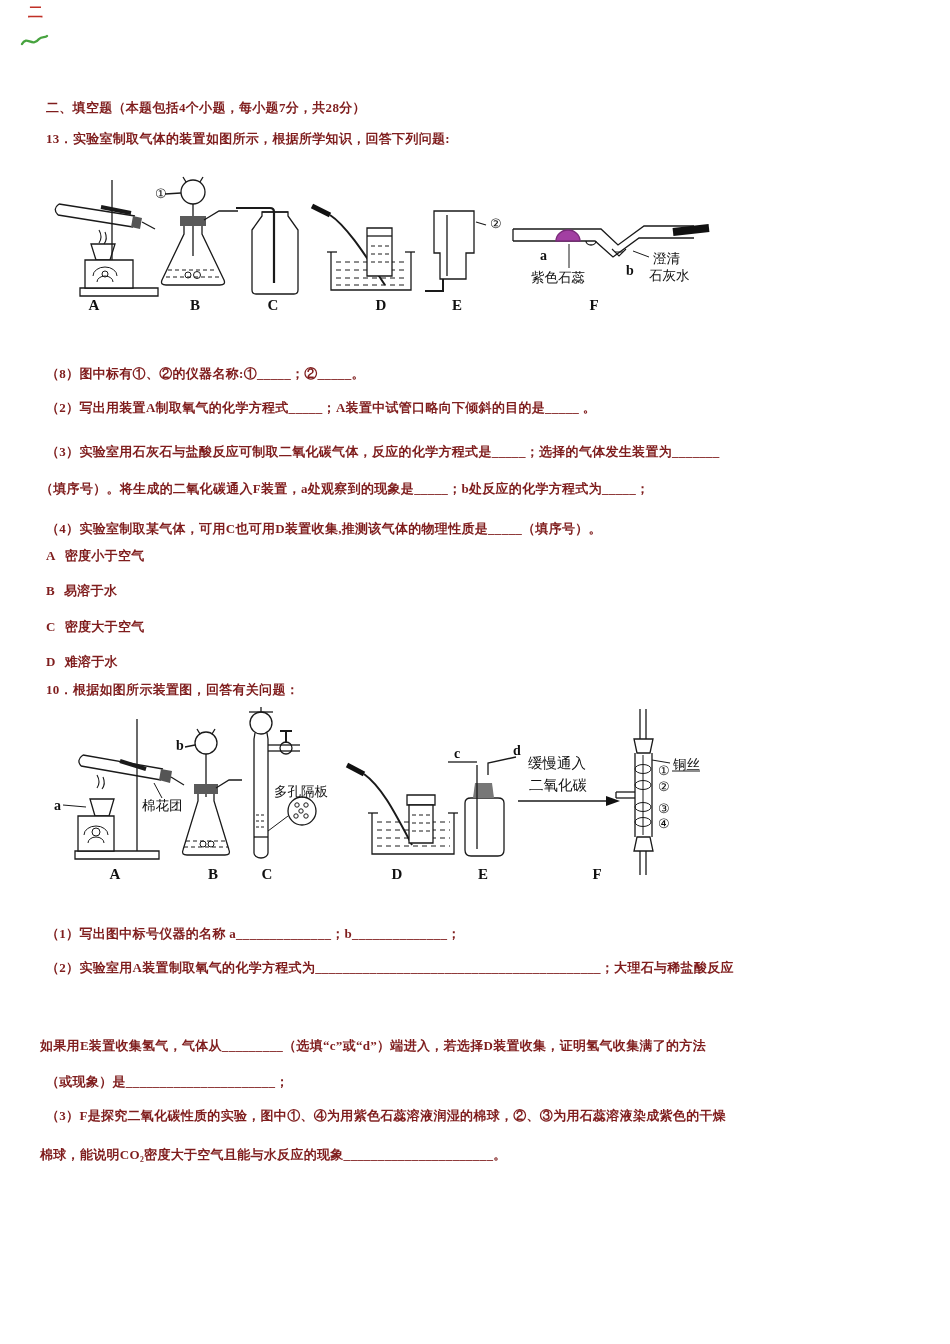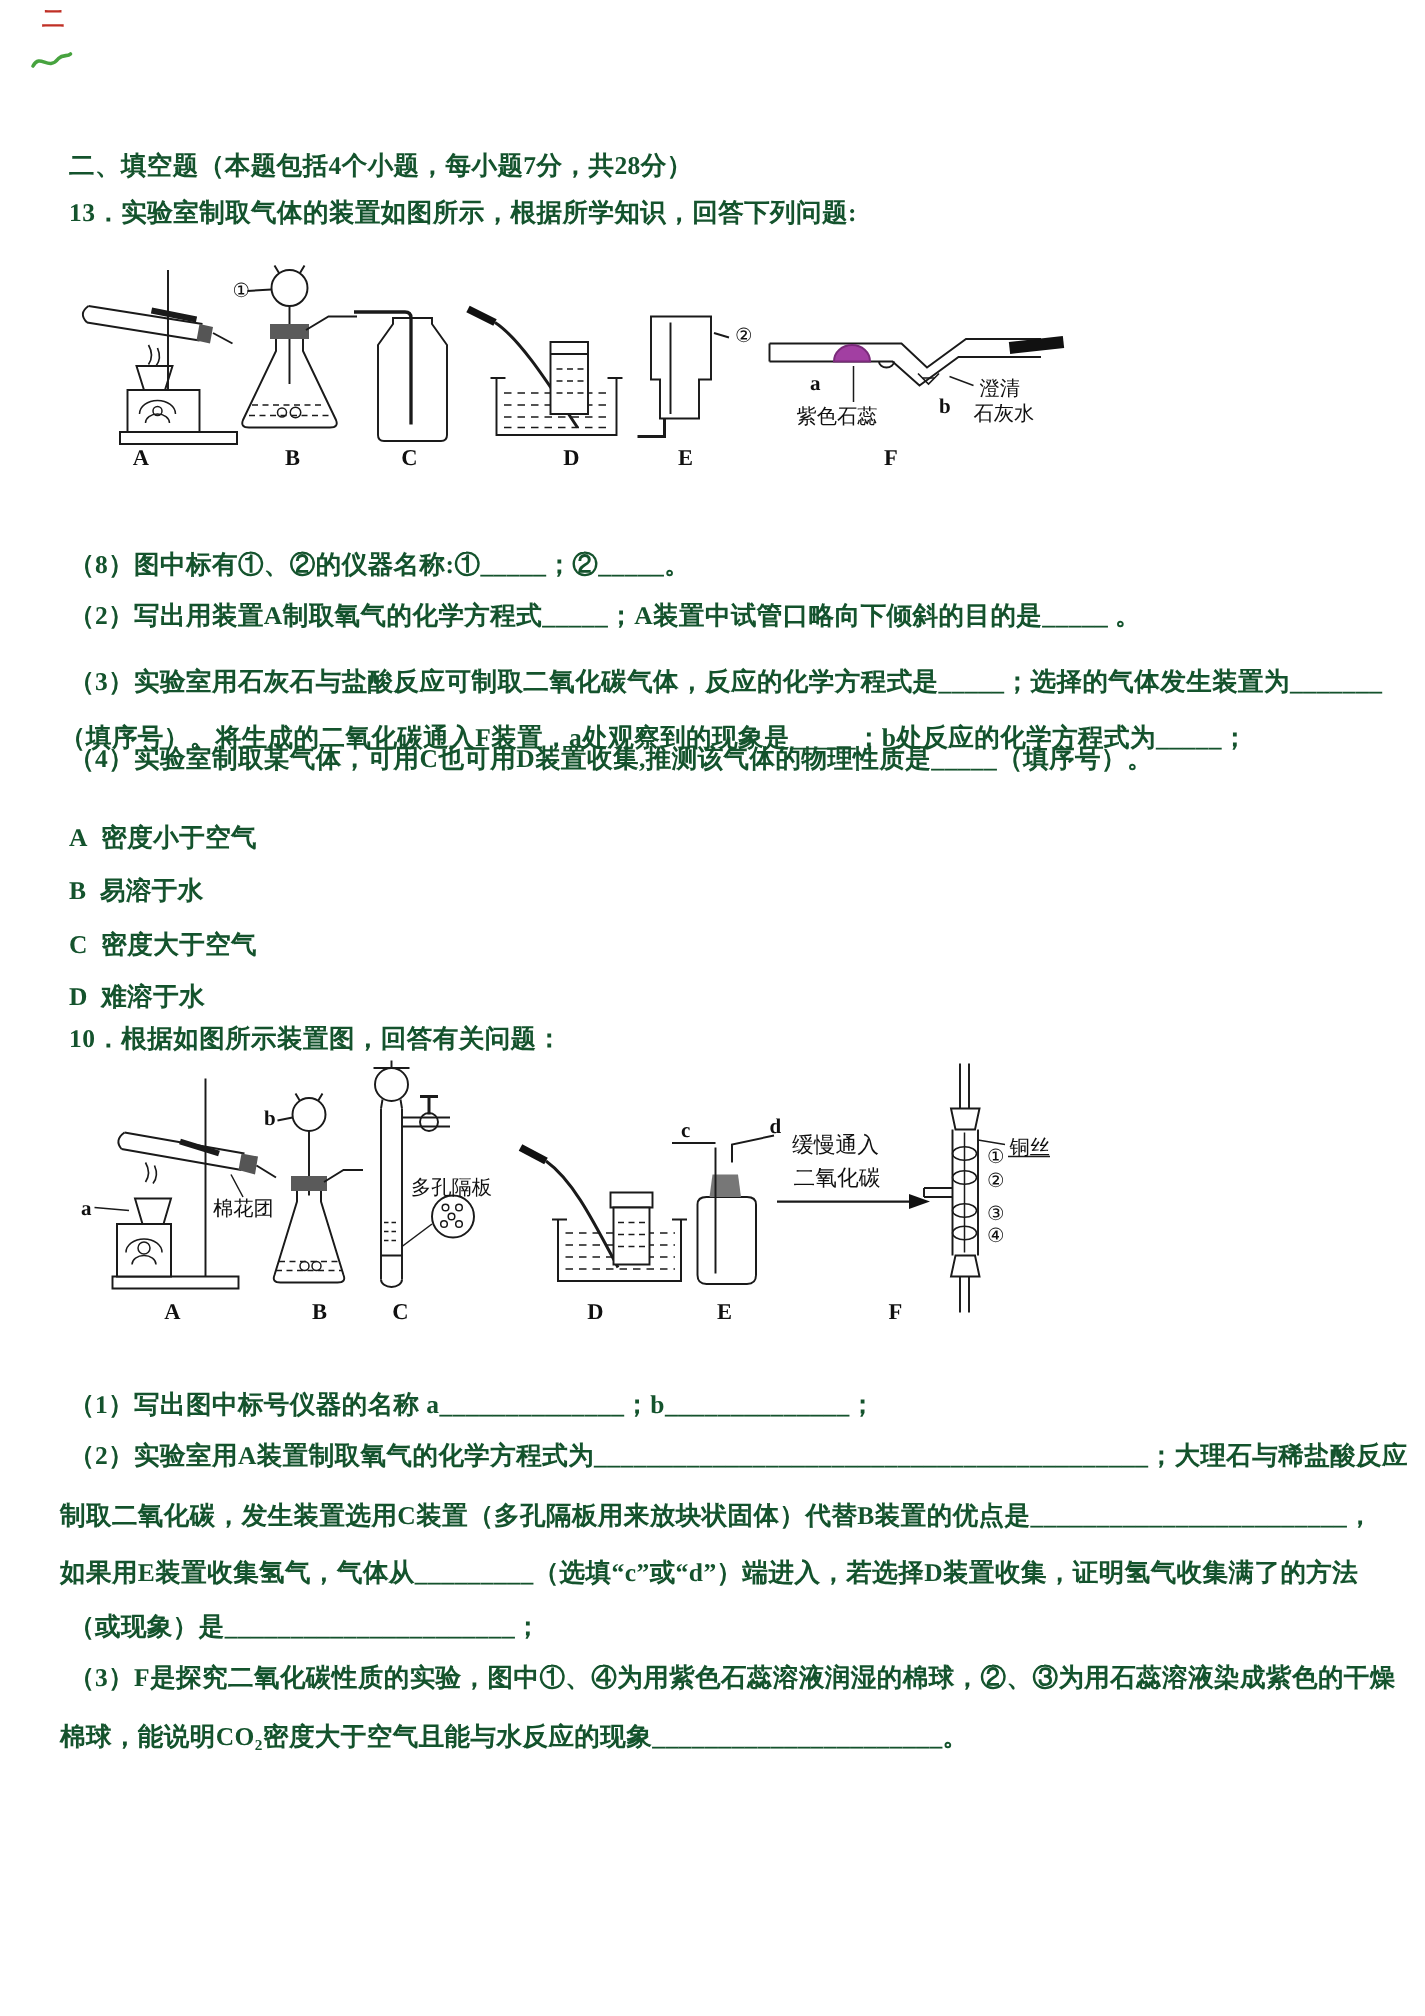--- a/index.html
+++ b/index.html
@@ -1,22 +1,22 @@
 <!DOCTYPE html>
 <html><head>
 <meta charset="utf-8">
 <style>
   html,body{margin:0;padding:0;background:#ffffff;}
   .page{
     position:relative;width:950px;height:1344px;background:#ffffff;overflow:hidden;
     font-family:"Liberation Serif","DejaVu Serif",serif;color:#101010;
   }
   .line{
-    position:absolute;left:46px;font-size:17px;font-weight:bold;
-    white-space:nowrap;letter-spacing:0.3px;color:#14532d;
+    position:absolute;left:46px;font-size:13px;font-weight:bold;
+    white-space:nowrap;letter-spacing:0.3px;color:#7f1d1d;
   }
   .cont{left:40px;}
   .opt .k{margin-right:9px;}
   .mark-red{
     position:absolute;left:28px;top:3px;font-size:15px;font-weight:bold;color:#c03026;
   }
   .mark-green{position:absolute;left:19px;top:31px;}
   .fig{position:absolute;}
   .fig *{vector-effect:non-scaling-stroke;}
   svg text{font-family:"Liberation Serif","DejaVu Serif",serif;fill:#101010;}
@@ -128,21 +128,21 @@
     <text x="228" y="144" class="fig-label">C</text>
     <text x="336" y="144" class="fig-label">D</text>
     <text x="412" y="144" class="fig-label">E</text>
     <text x="549" y="144" class="fig-label">F</text>
   </svg>
 
   <div class="line" style="top:365px">（8）图中标有①、②的仪器名称:①_____；②_____。</div>
   <div class="line" style="top:399px">（2）写出用装置A制取氧气的化学方程式_____；A装置中试管口略向下倾斜的目的是_____ 。</div>
   <div class="line" style="top:443px">（3）实验室用石灰石与盐酸反应可制取二氧化碳气体，反应的化学方程式是_____；选择的气体发生装置为_______</div>
   <div class="line cont" style="top:480px">（填序号）。将生成的二氧化碳通入F装置，a处观察到的现象是_____；b处反应的化学方程式为_____；</div>
-  <div class="line" style="top:494px">（4）实验室制取某气体，可用C也可用D装置收集,推测该气体的物理性质是_____（填序号）。</div>
+  <div class="line" style="top:520px">（4）实验室制取某气体，可用C也可用D装置收集,推测该气体的物理性质是_____（填序号）。</div>
 
   <div class="line opt" style="top:547px">
     <span class="k">A</span><span>密度小于空气</span>
   </div>
   <div class="line opt" style="top:582px">
     <span class="k">B</span><span>易溶于水</span>
   </div>
   <div class="line opt" style="top:618px">
     <span class="k">C</span><span>密度大于空气</span>
   </div>
@@ -282,20 +282,19 @@
     <text x="65" y="176" class="fig-label">A</text>
     <text x="163" y="176" class="fig-label">B</text>
     <text x="217" y="176" class="fig-label">C</text>
     <text x="347" y="176" class="fig-label">D</text>
     <text x="433" y="176" class="fig-label">E</text>
     <text x="547" y="176" class="fig-label">F</text>
   </svg>
 
   <div class="line" style="top:925px">（1）写出图中标号仪器的名称 a______________；b______________；</div>
   <div class="line" style="top:959px">（2）实验室用A装置制取氧气的化学方程式为__________________________________________；大理石与稀盐酸反应</div>
-  <div class="line cont" style="top:999px">制取二氧化碳，发生装置选用C装置（多孔隔板用来放块状固体）代替B装置的优点是________________________，</div>
   <div class="line cont" style="top:1037px">如果用E装置收集氢气，气体从_________（选填“c”或“d”）端进入，若选择D装置收集，证明氢气收集满了的方法</div>
   <div class="line" style="top:1073px">（或现象）是______________________；</div>
   <div class="line" style="top:1107px">（3）F是探究二氧化碳性质的实验，图中①、④为用紫色石蕊溶液润湿的棉球，②、③为用石蕊溶液染成紫色的干燥</div>
   <div class="line cont" style="top:1146px">棉球，能说明CO₂密度大于空气且能与水反应的现象______________________。</div>
 
 
 </div>
 
 </body></html>

